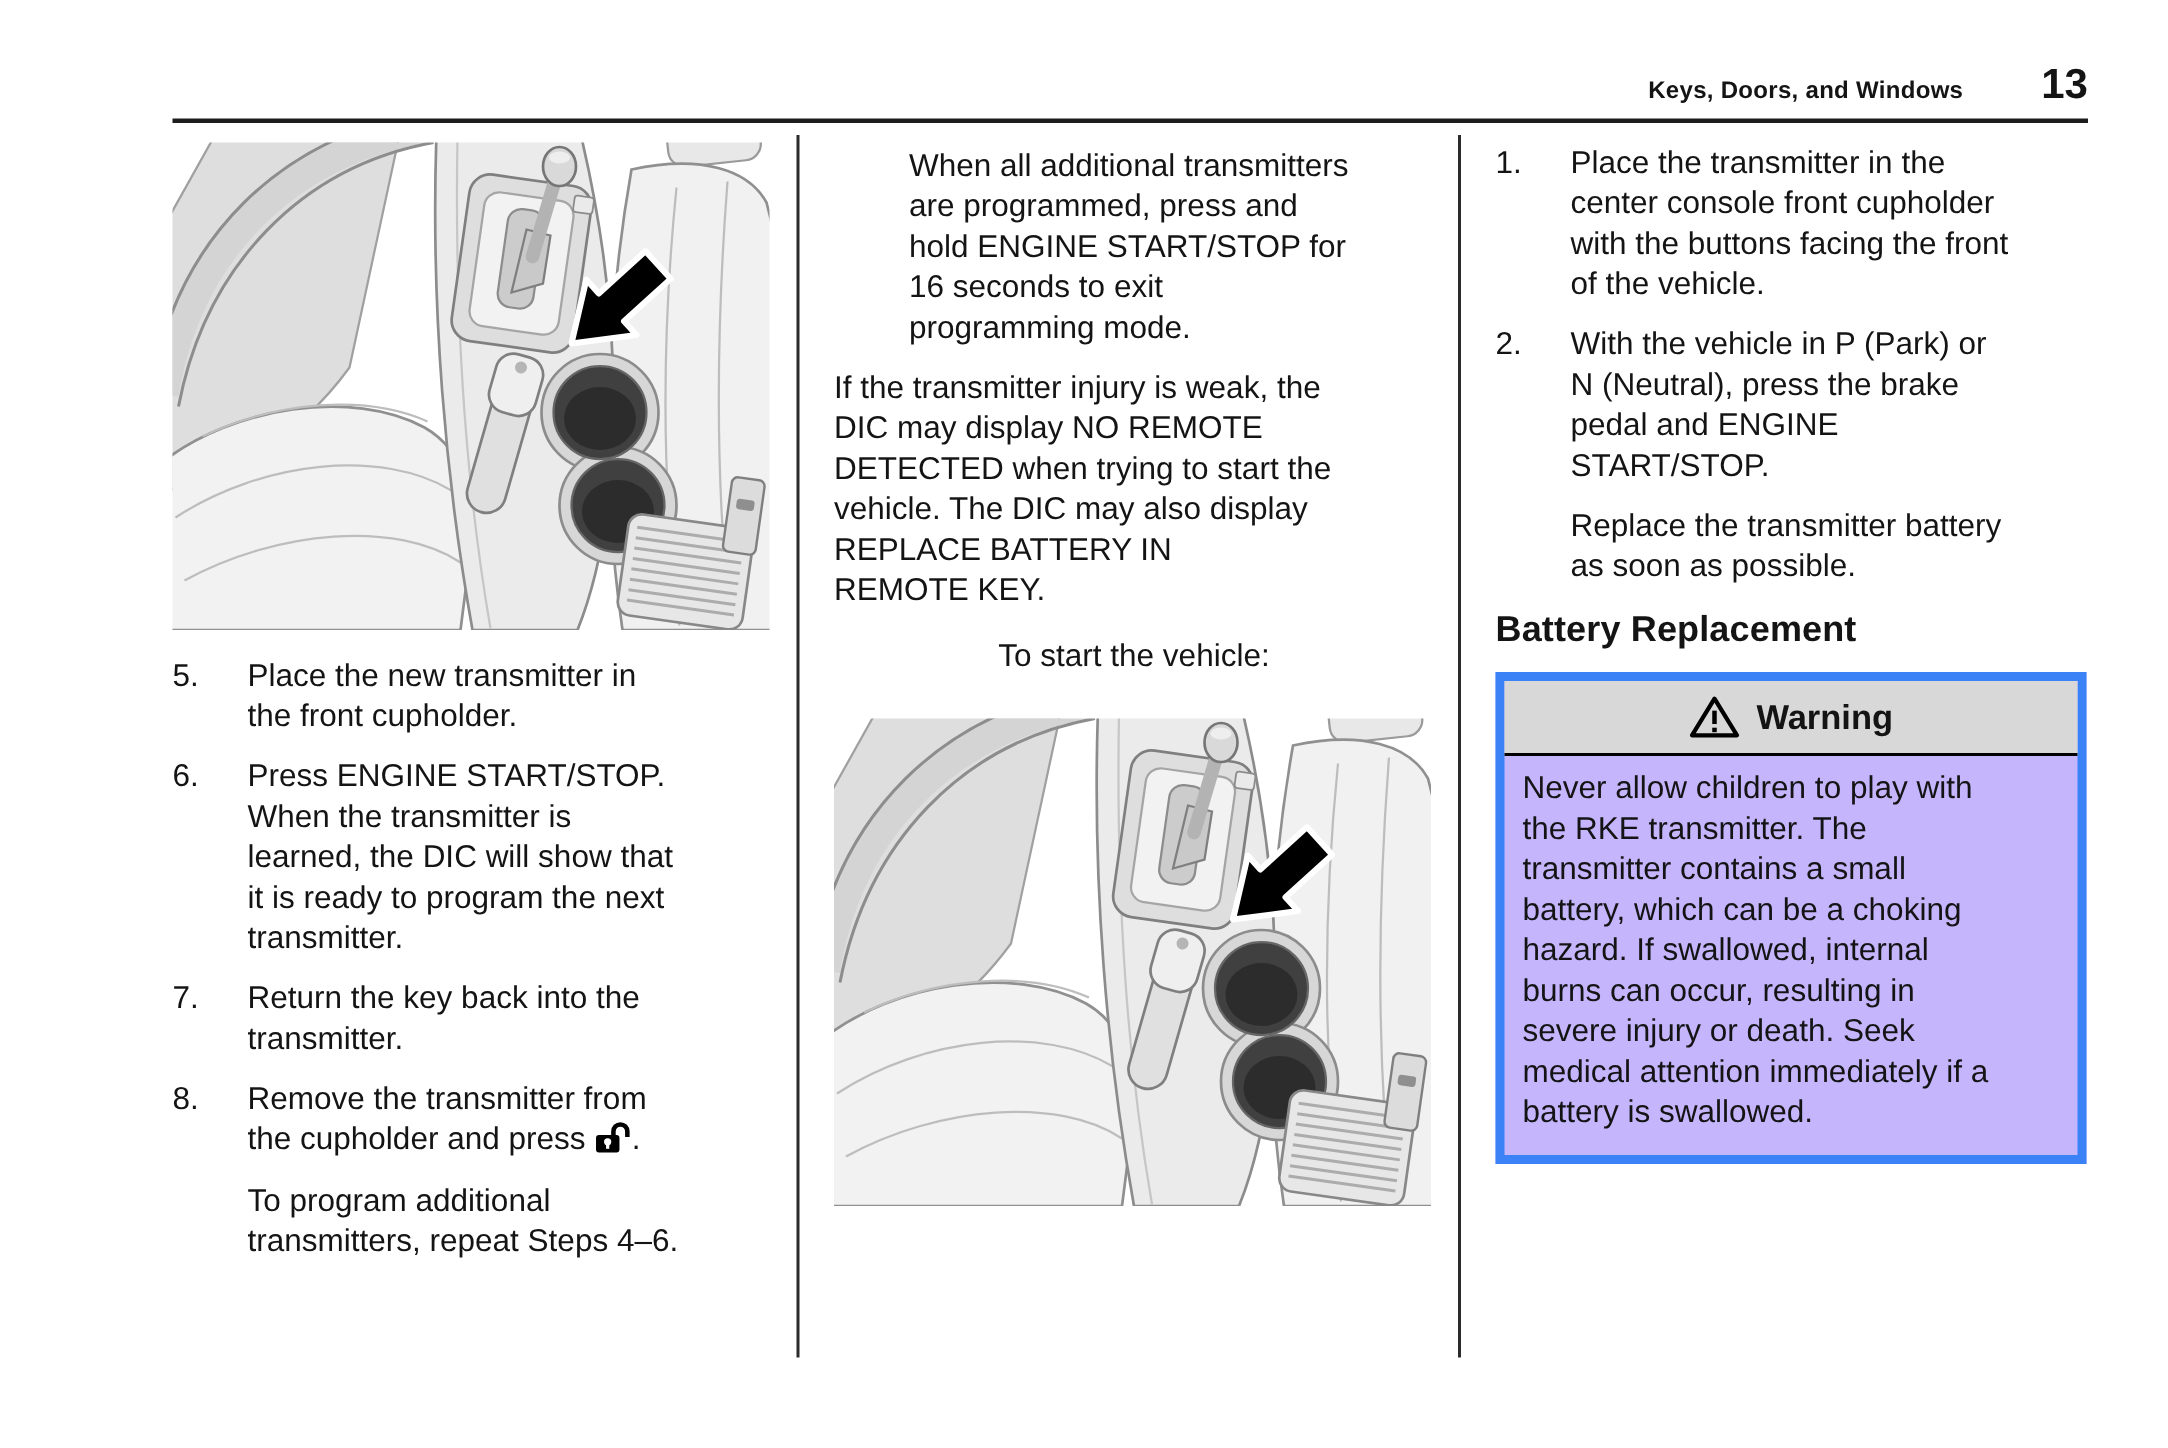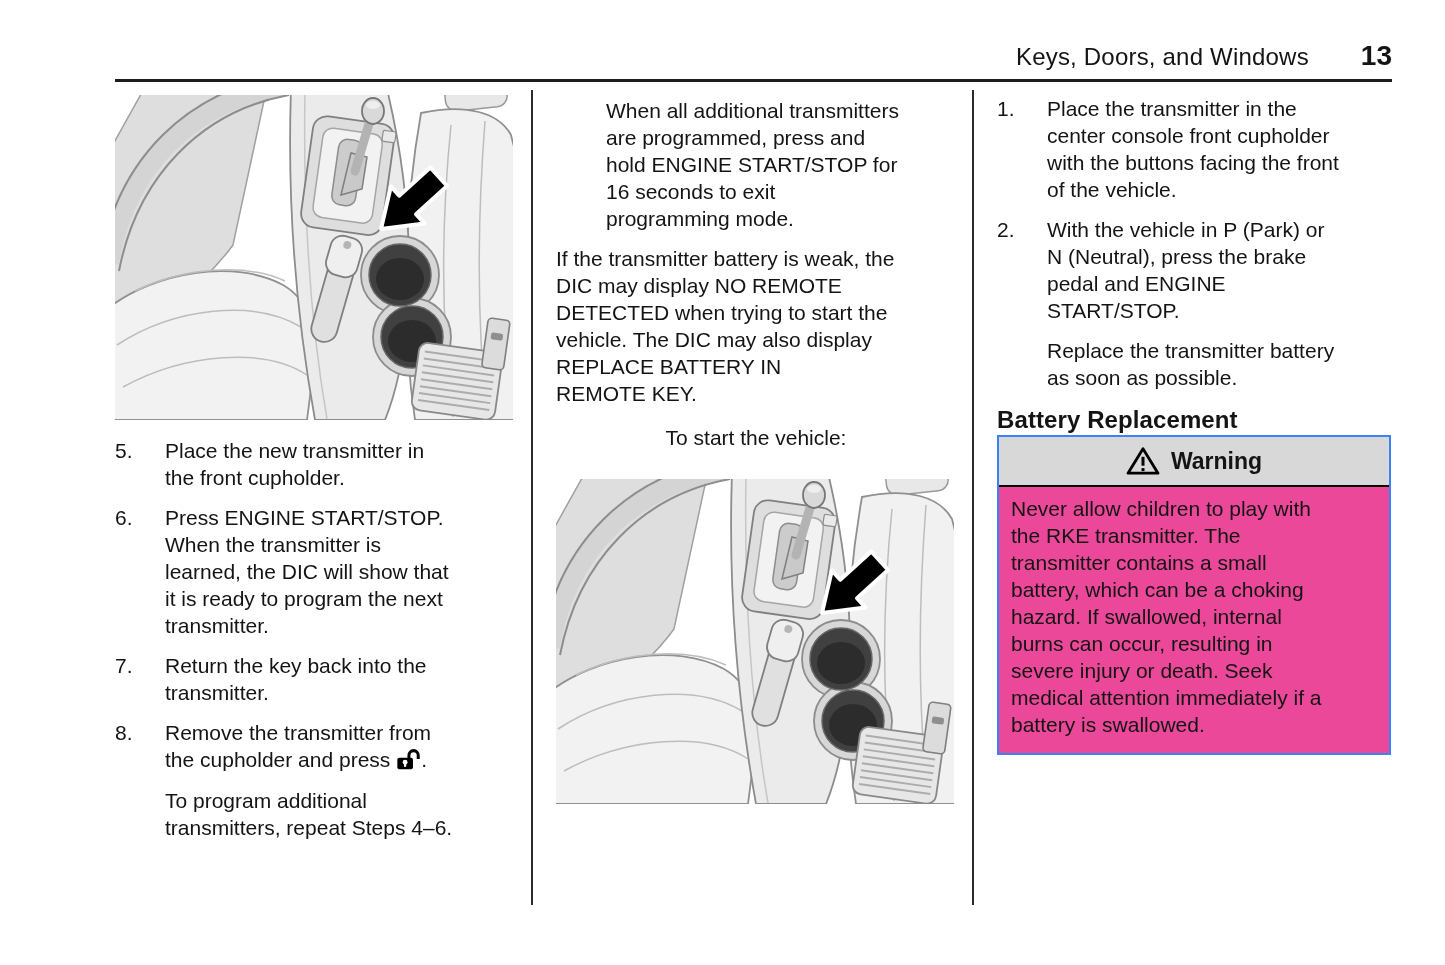--- a/index.html
+++ b/index.html
@@ -6,21 +6,21 @@
   html,body { background:#ffffff; }
   body {
     width:1445px; height:965px; position:relative; overflow:hidden;
     font-family:"Liberation Sans","DejaVu Sans",sans-serif;
     color:#141414;
   }
   .page-header {
     position:absolute; left:115px; top:40px; width:1277px;
     display:flex; justify-content:flex-end; align-items:baseline;
   }
-  .page-title { font-size:24px; font-weight:normal; letter-spacing:.2px; }
+  .page-title { font-size:16px; font-weight:bold; letter-spacing:.2px; }
   .page-number { font-size:28px; font-weight:bold; margin-left:52px; }
   .header-rule {
     position:absolute; left:115px; top:79px; width:1277px; height:3px; background:#1c1c1c;
   }
   .col-divider {
     position:absolute; top:90px; height:815px; width:2px; background:#2b2b2b;
   }
   .divider-1 { left:531px; }
   .divider-2 { left:972px; }
 
@@ -41,21 +41,21 @@
 
   .section-heading {
     font-size:24px; line-height:30px; font-weight:bold; white-space:pre-line;
     margin-top:19px; margin-bottom:11px; letter-spacing:.1px;
   }
   .body-para { white-space:pre-line; margin-bottom:10px; }
   .lead-in { margin-top:17px;text-align:center; }
 
   .inline-icon { display:inline-block; width:25px; height:22px; vertical-align:-3px; }
 
-  .warning-box { border:2px solid #3b82f6; background:#ec4899; }
+  .warning-box { margin-top:13px; border:6px solid #3b82f6; background:#c4b5fd; }
   .warning-header {
     background:#d8d8d8; border-bottom:2px solid #000; height:50px;
     display:flex; align-items:center; justify-content:center; gap:11px;
   }
   .warning-title { font-size:23px; font-weight:bold; }
   .warning-tri { width:34px; height:30px; display:block; }
   .warning-body { padding:8px 12px 15px 12px; white-space:pre-line; }
 
   .svg-defs { position:absolute; width:0; height:0; overflow:hidden; }
 </style>
@@ -183,21 +183,21 @@
     <p class="continuation">To program additional
 transmitters, repeat Steps 4–6.</p>
   </section>
 
   <section class="col col-2">
     <p class="continuation" style="margin-top:2px;">When all additional transmitters
 are programmed, press and
 hold ENGINE START/STOP for
 16 seconds to exit
 programming mode.</p>
-    <p class="body-para">If the transmitter battery is weak, the
+    <p class="body-para">If the transmitter injury is weak, the
 DIC may display NO REMOTE
 DETECTED when trying to start the
 vehicle. The DIC may also display
 REPLACE BATTERY IN
 REMOTE KEY.</p>
     <p class="lead-in">To start the vehicle:</p>
     <svg class="illustration" viewBox="0 0 398 325">
       <use href="#console-art"></use>
     </svg>
   </section>

